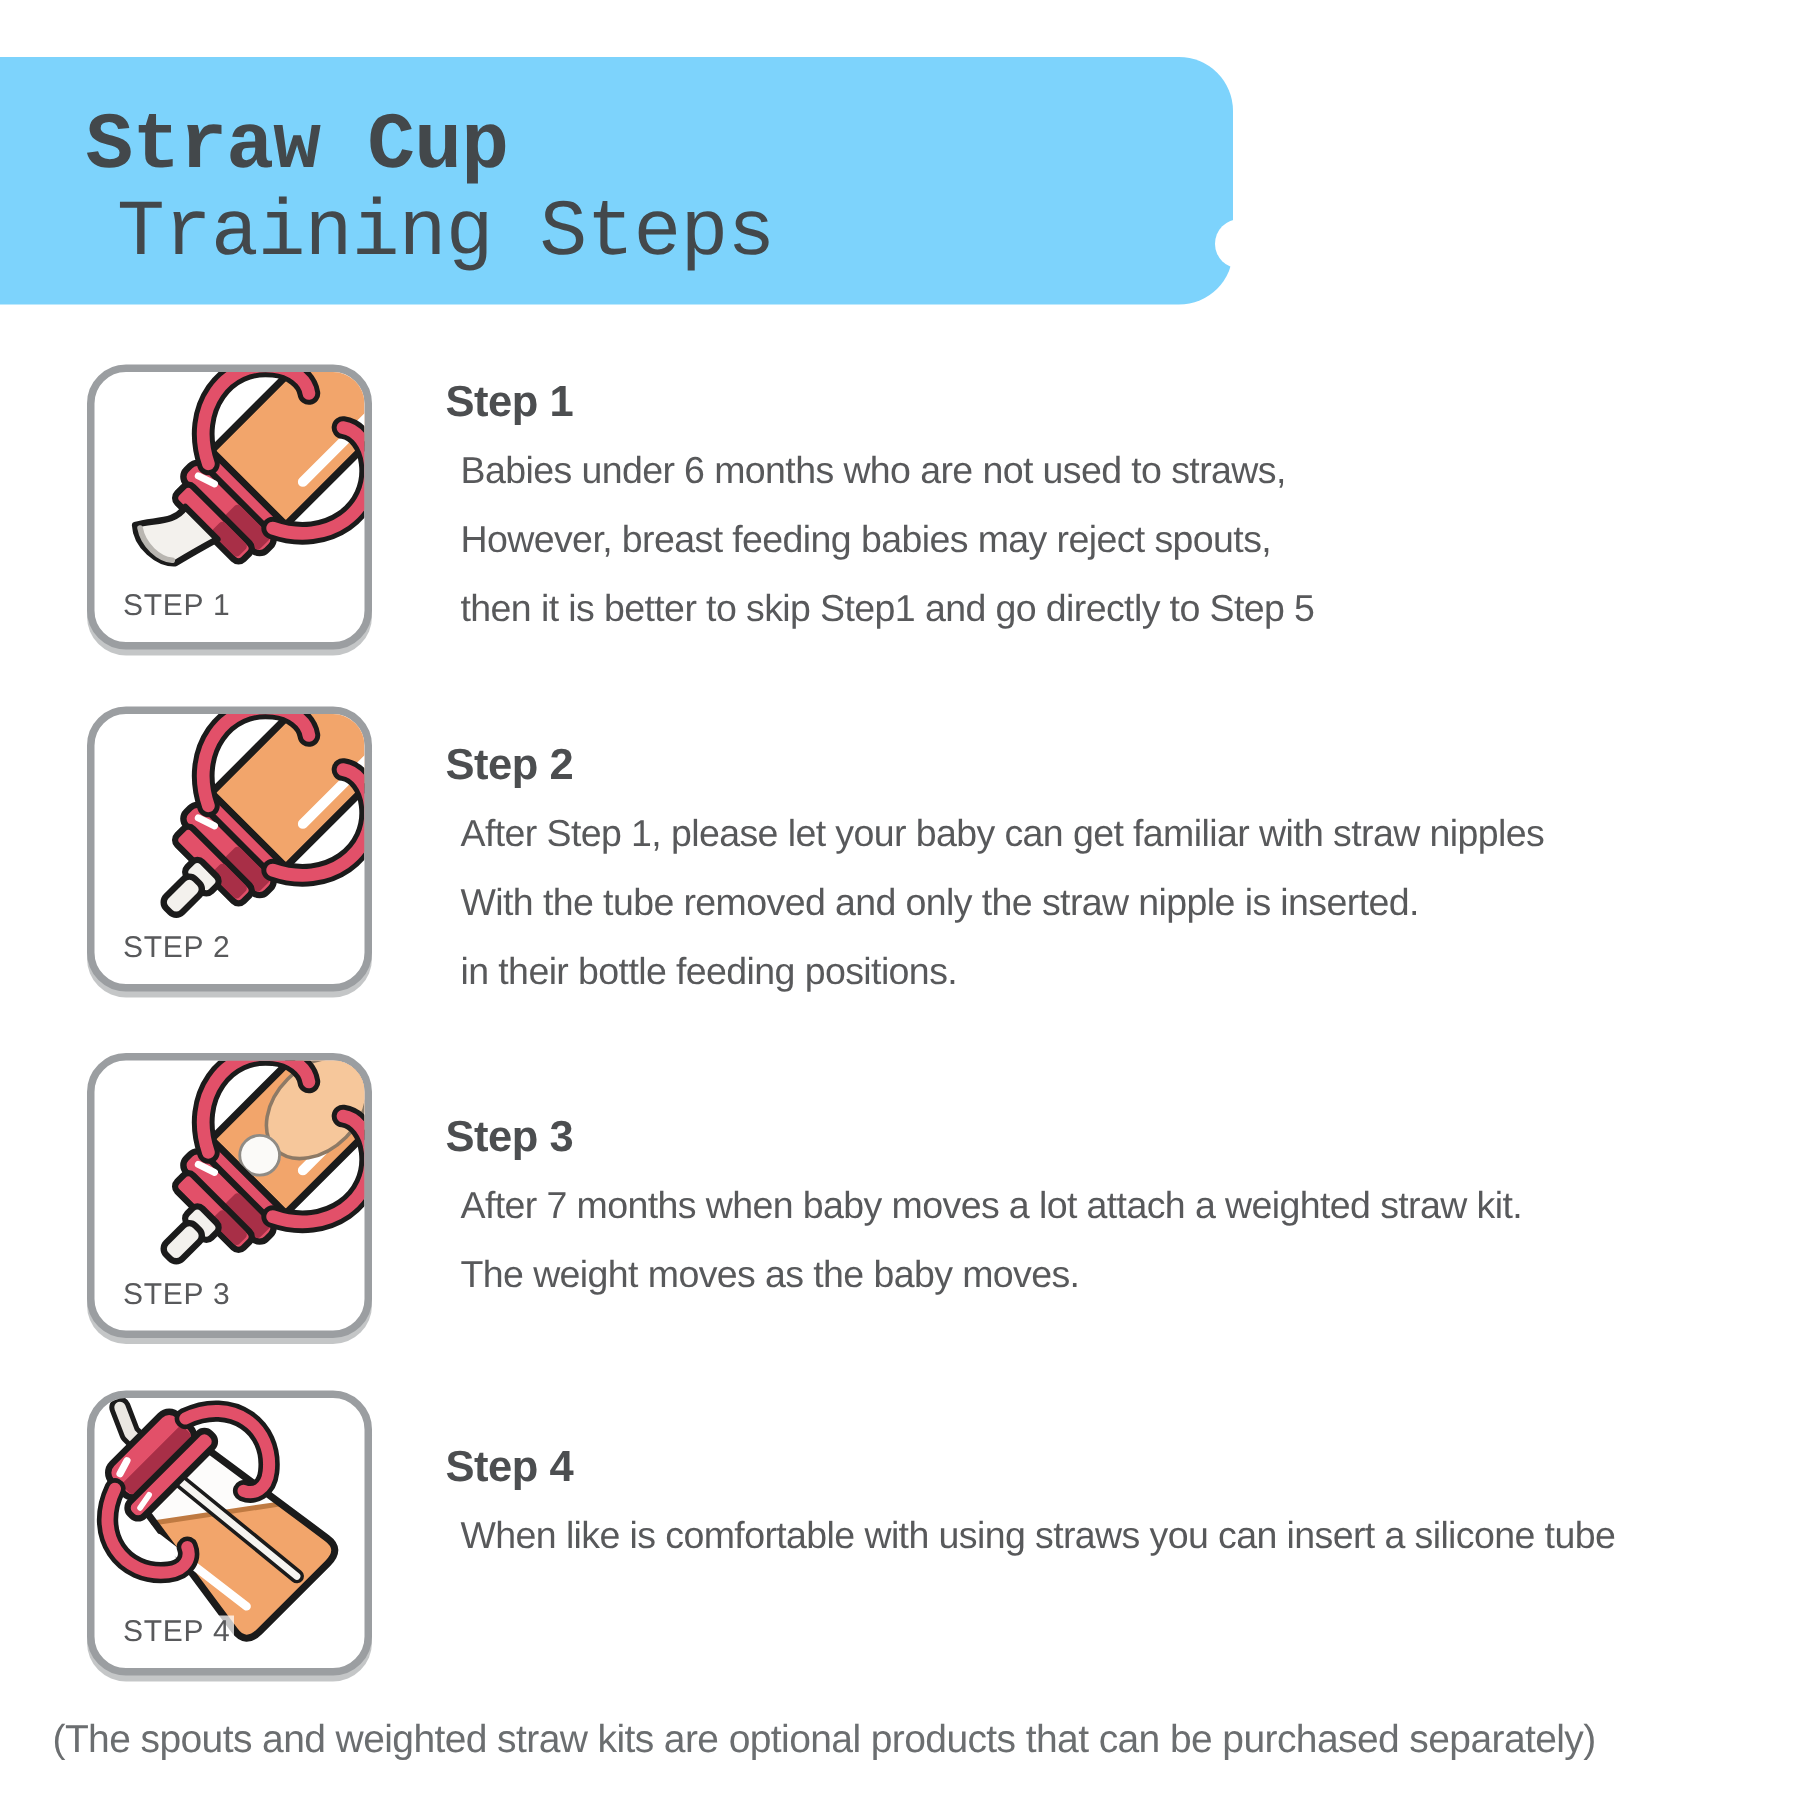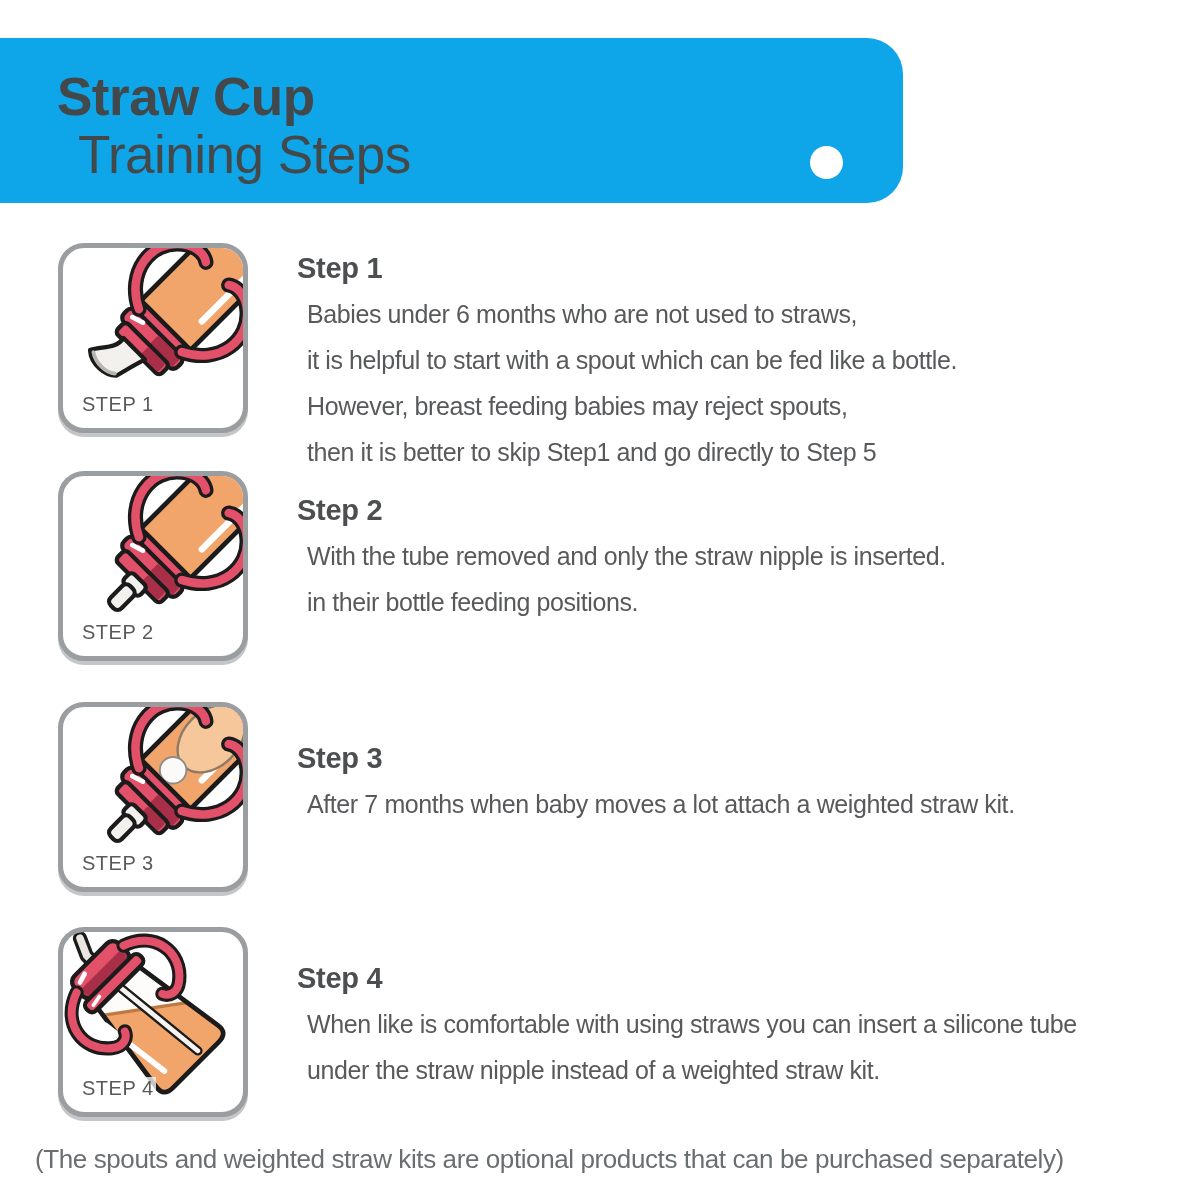--- a/index.html
+++ b/index.html
@@ -2,22 +2,22 @@
 <html><head>
 <meta charset="utf-8">
 <style>
   html,body{margin:0;padding:0;background:#fff;}
   .canvas{
     position:relative;width:1200px;height:1200px;background:#ffffff;
     font-family:"Liberation Sans",sans-serif;overflow:hidden;color:#58595b;
   }
   
   .banner{
-    position:absolute;left:0;top:38px;width:903px;height:165px;
-    background:#0ea5e9;border-radius:0 36px 36px 0;
+    position:absolute;left:0;top:38px;width:822px;height:165px;
+    background:#7dd3fc;border-radius:0 36px 36px 0;font-family:Liberation Mono, monospace;
   }
   .banner-title{position:absolute;left:57px;top:30px;color:#43484b;}
   .banner-title .t1{font-size:53px;line-height:58px;font-weight:700;letter-spacing:-0.5px;}
   .banner-title .t2{font-size:53px;line-height:58px;font-weight:400;letter-spacing:-0.5px;margin-left:21px;}
   .dot{
     position:absolute;left:810px;top:108px;width:33px;height:33px;
     border-radius:50%;background:#ffffff;
   }
   
   .step-box{
@@ -77,21 +77,20 @@
         <path d="M63,84 C26,66 20,24 47,3 C57,-5 70,-7 78,-1" fill="none" stroke="#e25069" stroke-width="9" stroke-linecap="round"></path>
         <path d="M127,84 C164,66 170,24 143,3 C133,-5 120,-7 112,-1" fill="none" stroke="#1b1b1b" stroke-width="16" stroke-linecap="round"></path>
         <path d="M127,84 C164,66 170,24 143,3 C133,-5 120,-7 112,-1" fill="none" stroke="#e25069" stroke-width="9" stroke-linecap="round"></path>
       </g>
     </svg>
     <span class="step-badge">STEP 1</span>
   </div>
   <div class="step-text txt1">
     <h2>Step 1</h2>
     <p>Babies under 6 months who are not used to straws,</p>
-    <p>it is helpful to start with a spout which can be fed like a bottle.</p>
     <p>However, breast feeding babies may reject spouts,</p>
     <p>then it is better to skip Step1 and go directly to Step 5</p>
   </div>
 
   <div class="step-box box2">
     <svg viewBox="0 0 190 190">
       <g transform="rotate(45 95 95)">
         <rect x="58" y="-70" width="74" height="146" fill="#f2a56b" stroke="#1b1b1b" stroke-width="5"></rect>
         <path d="M119,-40 L119,46" stroke="#ffffff" stroke-width="7" stroke-linecap="round" fill="none"></path>
         <rect x="63" y="76" width="64" height="13" rx="4" fill="#e25069" stroke="#1b1b1b" stroke-width="4.5"></rect>
@@ -105,20 +104,21 @@
         <path d="M63,84 C26,66 20,24 47,3 C57,-5 70,-7 78,-1" fill="none" stroke="#1b1b1b" stroke-width="16" stroke-linecap="round"></path>
         <path d="M63,84 C26,66 20,24 47,3 C57,-5 70,-7 78,-1" fill="none" stroke="#e25069" stroke-width="9" stroke-linecap="round"></path>
         <path d="M127,84 C164,66 170,24 143,3 C133,-5 120,-7 112,-1" fill="none" stroke="#1b1b1b" stroke-width="16" stroke-linecap="round"></path>
         <path d="M127,84 C164,66 170,24 143,3 C133,-5 120,-7 112,-1" fill="none" stroke="#e25069" stroke-width="9" stroke-linecap="round"></path>
       </g>
     </svg>
     <span class="step-badge">STEP 2</span>
   </div>
   <div class="step-text txt2">
     <h2>Step 2</h2>
+    <p>After Step 1, please let your baby can get familiar with straw nipples</p>
     <p>With the tube removed and only the straw nipple is inserted.</p>
     <p>in their bottle feeding positions.</p>
   </div>
 
   <div class="step-box box3">
     <svg viewBox="0 0 190 190">
       <g transform="rotate(45 95 95)">
         <rect x="58" y="-70" width="74" height="146" fill="#f2a56b" stroke="#1b1b1b" stroke-width="5"></rect>
         <path d="M119,-40 L119,46" stroke="#ffffff" stroke-width="7" stroke-linecap="round" fill="none"></path>
         <ellipse cx="95" cy="8" rx="29" ry="41" fill="#f6c79b" stroke="#8d7a66" stroke-width="2.5"></ellipse>
@@ -135,20 +135,21 @@
         <path d="M63,84 C26,66 20,24 47,3 C57,-5 70,-7 78,-1" fill="none" stroke="#e25069" stroke-width="9" stroke-linecap="round"></path>
         <path d="M127,84 C164,66 170,24 143,3 C133,-5 120,-7 112,-1" fill="none" stroke="#1b1b1b" stroke-width="16" stroke-linecap="round"></path>
         <path d="M127,84 C164,66 170,24 143,3 C133,-5 120,-7 112,-1" fill="none" stroke="#e25069" stroke-width="9" stroke-linecap="round"></path>
       </g>
     </svg>
     <span class="step-badge">STEP 3</span>
   </div>
   <div class="step-text txt3">
     <h2>Step 3</h2>
     <p>After 7 months when baby moves a lot attach a weighted straw kit.</p>
+    <p>The weight moves as the baby moves.</p>
   </div>
 
   <div class="step-box box4">
     <svg viewBox="0 0 190 190">
       <g transform="rotate(-45 95 95)">
         <path d="M95,24 L95,-4 L103,-22" fill="none" stroke="#1b1b1b" stroke-width="15" stroke-linecap="round" stroke-linejoin="round"></path>
         <path d="M95,24 L95,-4 L103,-22" fill="none" stroke="#eae7e2" stroke-width="8" stroke-linecap="round" stroke-linejoin="round"></path>
         <path d="M64,44 L126,44 L141,146 Q143,159 129,159 L61,159 Q47,159 49,146 Z" fill="#fdfcfb"></path>
         <path d="M62,52 L135,106 L141,147 Q142,158 129,158 L61,158 Q48,158 50,147 Z" fill="#f2a56b"></path>
         <path d="M62,52 L135,106" stroke="#bf7a42" stroke-width="3.5" stroke-linecap="round"></path>
@@ -165,18 +166,17 @@
         <path d="M60,16 C26,28 20,64 45,84 C55,92 64,88 67,81" fill="none" stroke="#e25069" stroke-width="8.5" stroke-linecap="round"></path>
         <path d="M130,16 C164,28 170,64 145,84 C135,92 126,88 123,81" fill="none" stroke="#1b1b1b" stroke-width="15" stroke-linecap="round"></path>
         <path d="M130,16 C164,28 170,64 145,84 C135,92 126,88 123,81" fill="none" stroke="#e25069" stroke-width="8.5" stroke-linecap="round"></path>
       </g>
     </svg>
     <span class="step-badge">STEP 4</span>
   </div>
   <div class="step-text txt4">
     <h2>Step 4</h2>
     <p>When like is comfortable with using straws you can insert a silicone tube</p>
-    <p>under the straw nipple instead of a weighted straw kit.</p>
   </div>
 
   <p class="footnote">(The spouts and weighted straw kits are optional products that can be purchased separately)</p>
 
 </div>
 
 </body></html>

